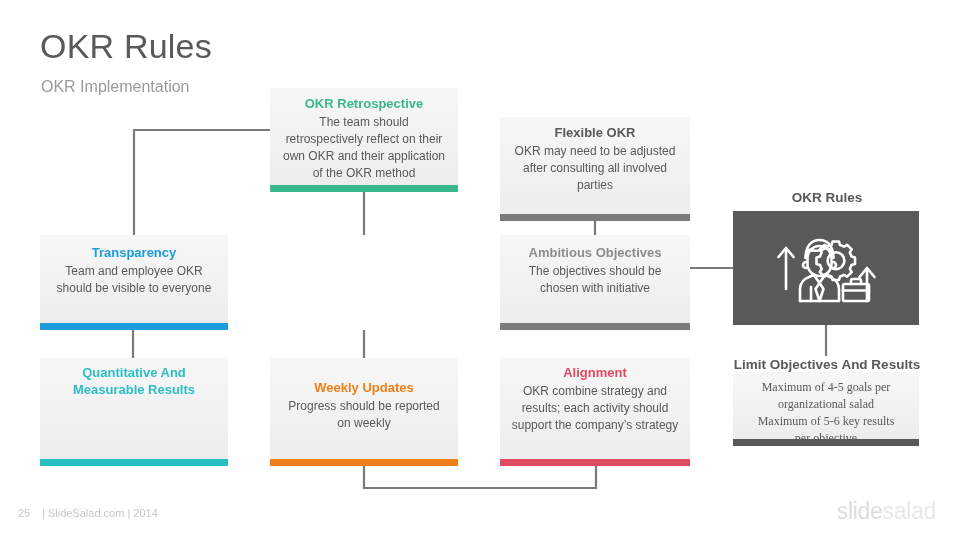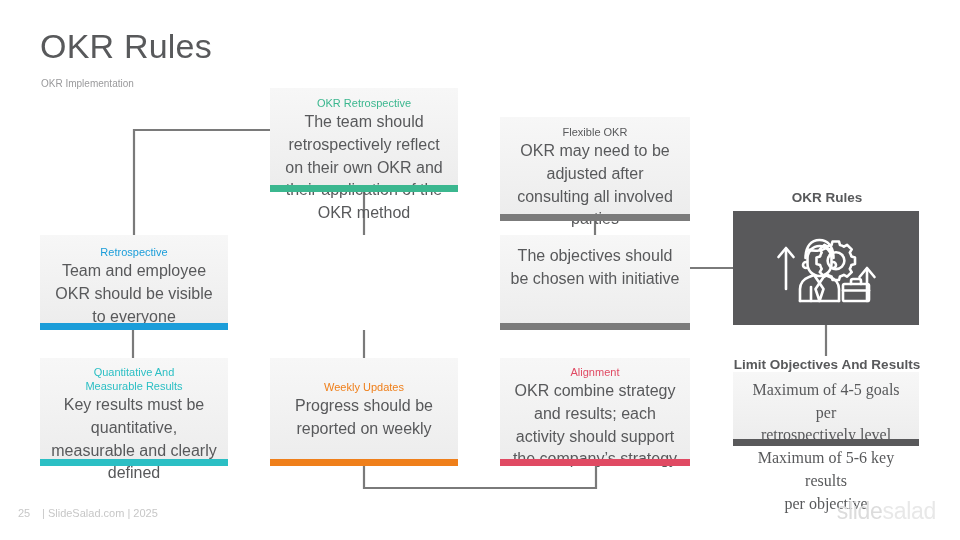--- a/index.html
+++ b/index.html
@@ -11,44 +11,44 @@
   .slide{position:absolute;inset:0;width:960px;height:540px;}
 
   
   .title{
     position:absolute;left:40px;top:28px;
     font-size:34px;font-weight:400;color:#58595b;letter-spacing:.2px;
     line-height:1.1;
   }
   .subtitle{
     position:absolute;left:41px;top:78px;
-    font-size:10px;font-weight:400;color:#9a9a9c;
+    font-size:16px;font-weight:400;color:#9a9a9c;
   }
 
   
   .connectors{position:absolute;left:0;top:0;width:960px;height:540px;}
 
   
   .card{
     position:absolute;
     background:linear-gradient(to bottom,#f7f7f7 0%,#f1f1f1 55%,#ececec 100%);
     box-sizing:border-box;
     text-align:center;
     padding:8px 10px 0 10px;
   }
   .card .bar{
     position:absolute;left:0;bottom:0;width:100%;height:7px;
   }
   .card h3{
     margin:0 0 1px 0;
-    font-size:11px;font-weight:normal;line-height:1.28;
+    font-size:13px;font-weight:bold;line-height:1.28;
   }
   .card p{
     margin:0;
-    font-size:16px;line-height:1.42;color:#58595b;font-weight:400;
+    font-size:12px;line-height:1.42;color:#58595b;font-weight:400;
   }
 
   
   .outer-head{
     position:absolute;text-align:center;width:188px;
     font-size:13.5px;font-weight:bold;color:#58595b;
   }
 
   
   .icon-panel{
@@ -148,59 +148,59 @@
         <circle cx="69" cy="33.7" r="8.4"></circle>
 
         <rect x="76" y="57" width="26" height="17" rx="1.6"></rect>
         <path d="M84 57 V54 a2 2 0 0 1 2 -2 h6 a2 2 0 0 1 2 2 v3"></path>
         <path d="M76 63.5 H102"></path>
       </g>
     </svg>
   </div>
 
   <div class="card" style="left:40px;top:235px;width:188px;height:95px;padding-top:10px;">
-    <h3 style="color:#1b9dd9;">Retrospective</h3>
+    <h3 style="color:#1b9dd9;">Transparency</h3>
     <p>Team and employee OKR should be visible to everyone</p>
     <div class="bar" style="background:#1b9dd9;"></div>
   </div>
 
 
   <div class="card" style="left:500px;top:235px;width:190px;height:95px;padding-top:10px;">
+    <h3 style="color:#8d8d8f;">Ambitious Objectives</h3>
     <p>The objectives should be chosen with initiative</p>
     <div class="bar" style="background:#7b7b7b;"></div>
   </div>
 
   <div class="card" style="left:40px;top:358px;width:188px;height:108px;padding-top:7px;">
     <h3 style="color:#2bbfc4;padding:0 16px;">Quantitative And Measurable Results</h3>
-    <p>Key results must be quantitative, measurable and clearly defined</p>
     <div class="bar" style="background:#2bbfc4;"></div>
   </div>
 
   <div class="card" style="left:270px;top:358px;width:188px;height:108px;padding-top:22px;">
     <h3 style="color:#ef7f1a;">Weekly Updates</h3>
     <p>Progress should be reported on weekly</p>
     <div class="bar" style="background:#ef7f1a;"></div>
   </div>
 
   <div class="card" style="left:500px;top:358px;width:190px;height:108px;padding-top:7px;">
     <h3 style="color:#e04a63;">Alignment</h3>
     <p>OKR combine strategy and results; each activity should support the company’s strategy</p>
     <div class="bar" style="background:#e04a63;"></div>
   </div>
 
   <div class="outer-head" style="left:733px;top:356px;line-height:1.3;">
     <span>Limit Objectives And Results</span>
   </div>
   <div class="card plain" style="left:733px;top:372px;width:186px;height:74px;padding-top:7px;font-family:Liberation Serif, serif;">
     <p>Maximum of 4-5 goals per</p>
-    <p>retrospectively level</p>
+    <p>organizational salad</p>
     <p>Maximum of 5-6 key results</p>
     <p>per objective</p>
     <div class="bar" style="background:#59595b;"></div>
   </div>
 
   <div class="footer-num">25</div>
-  <div class="footer-txt">| SlideSalad.com | 2025</div>
+  <div class="footer-txt">| SlideSalad.com | 2014</div>
   <div class="brand">
     <span class="b1">slide</span><span class="b2">salad</span>
   </div>
 
 </div>
 
 </body></html>

